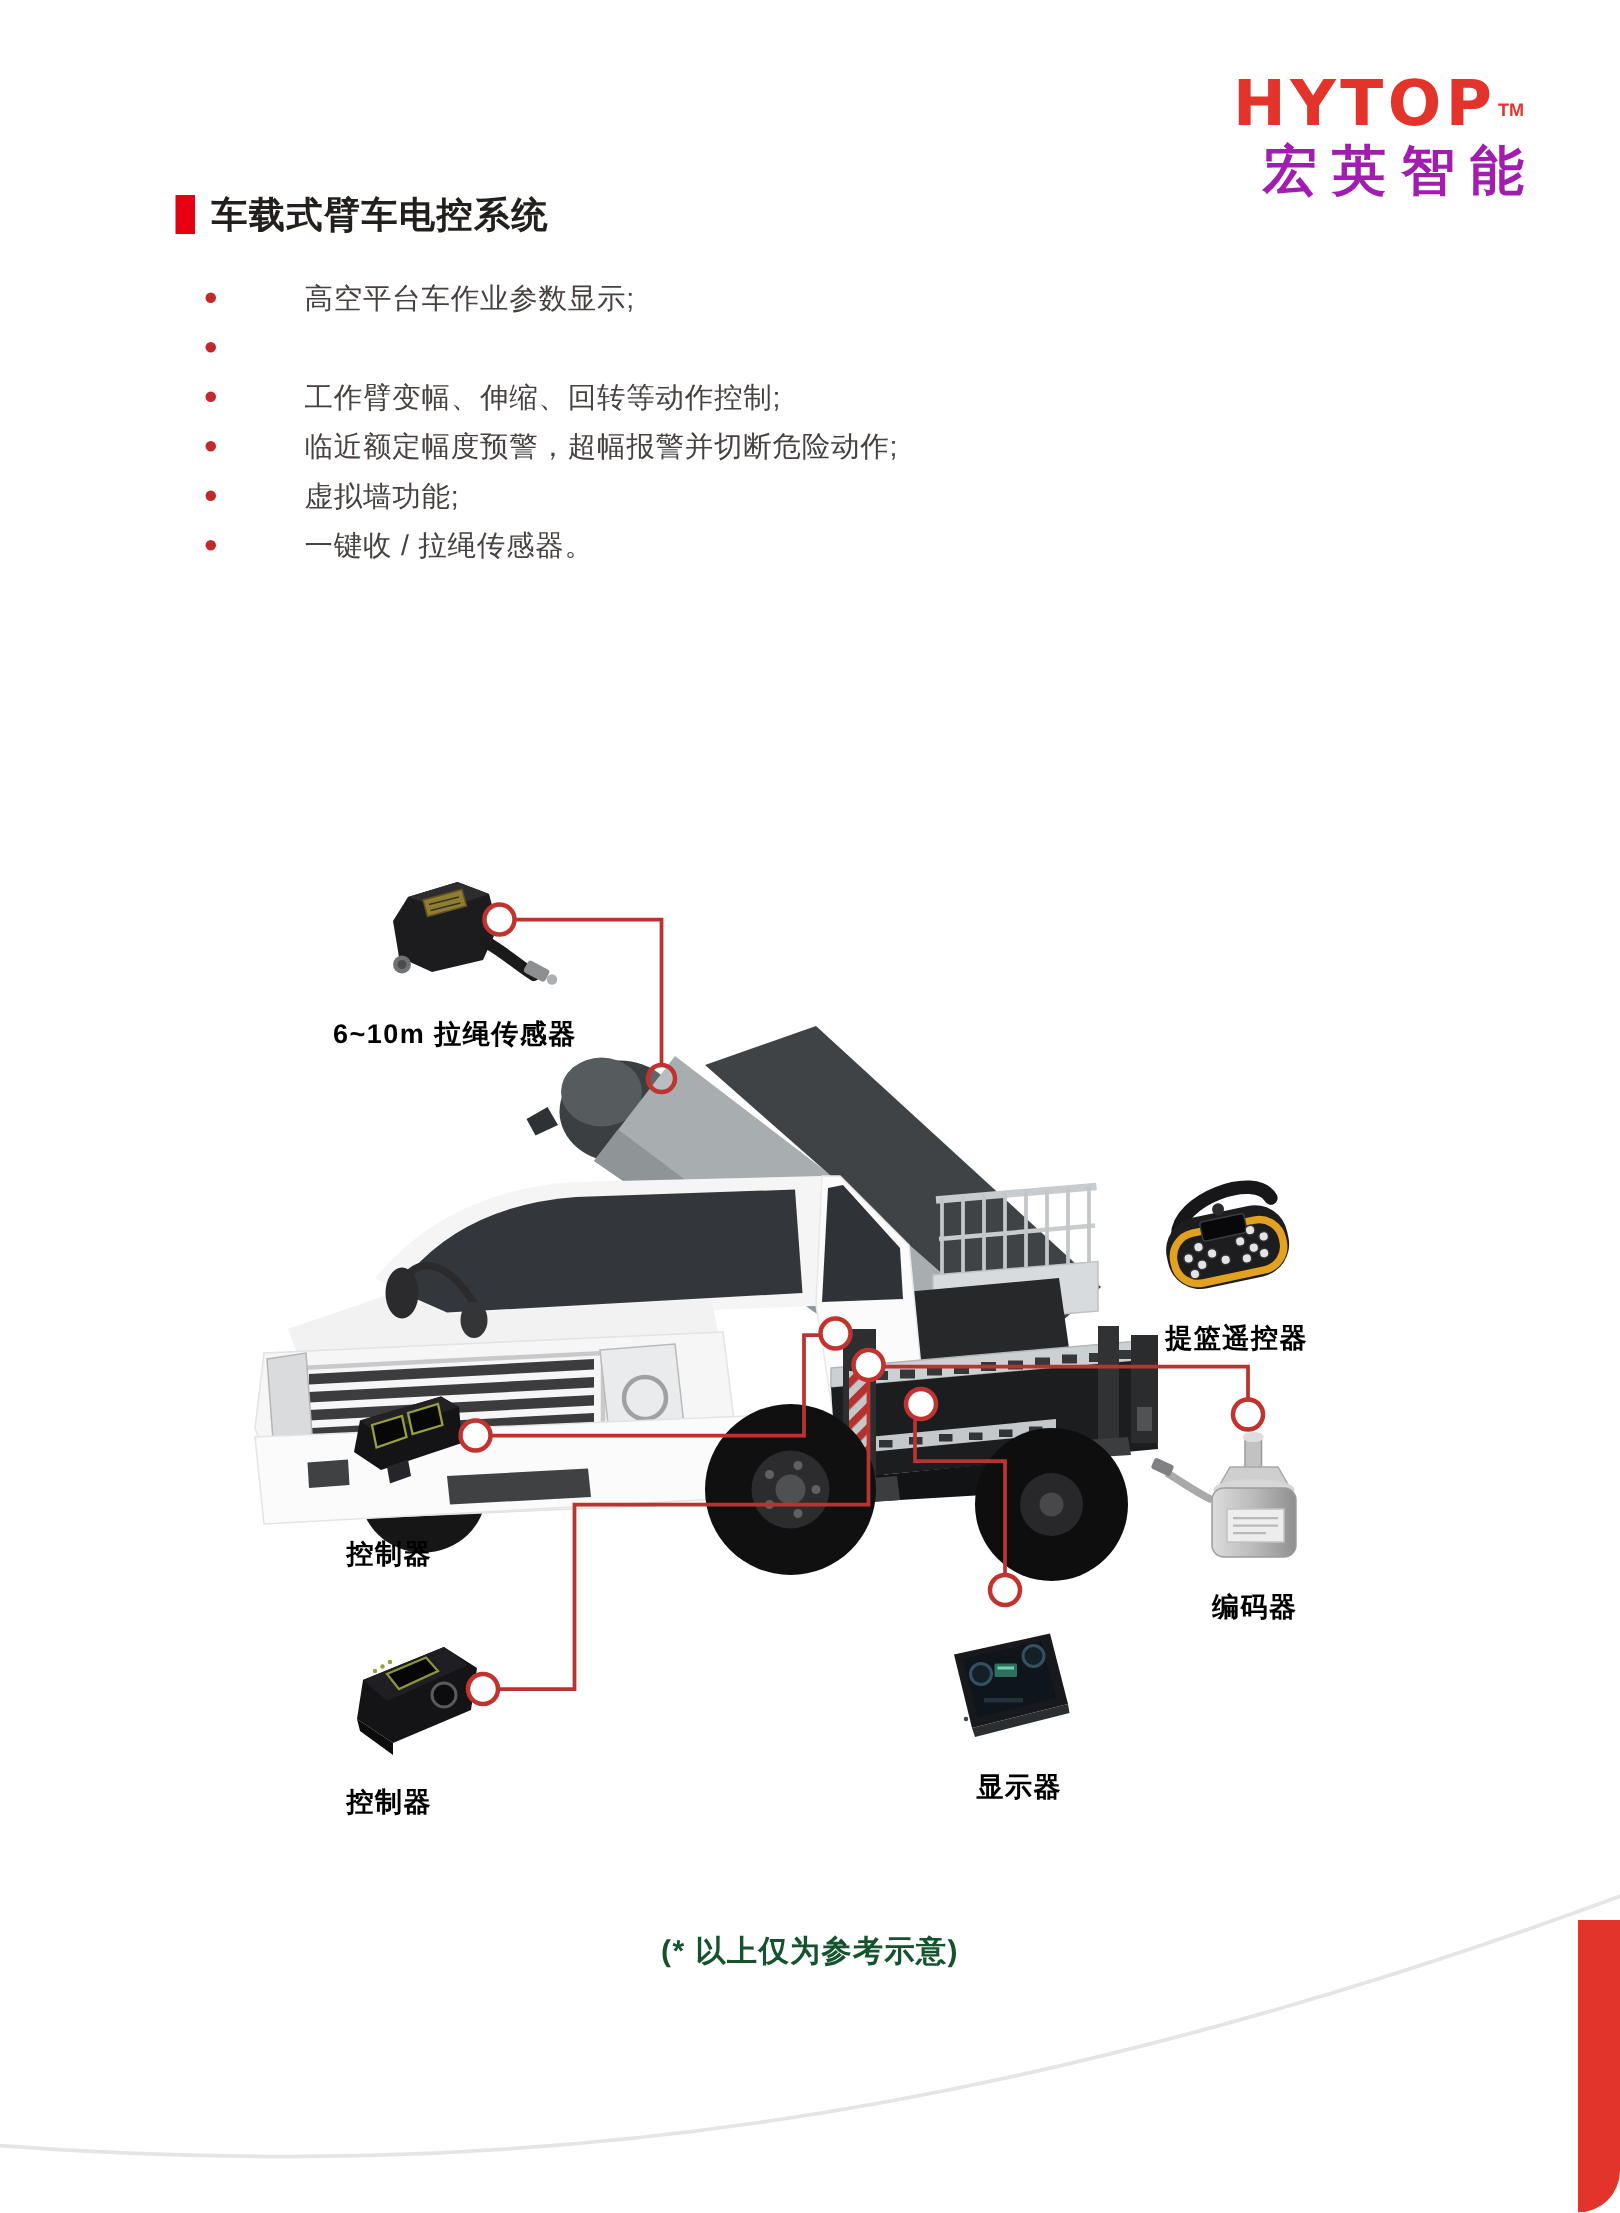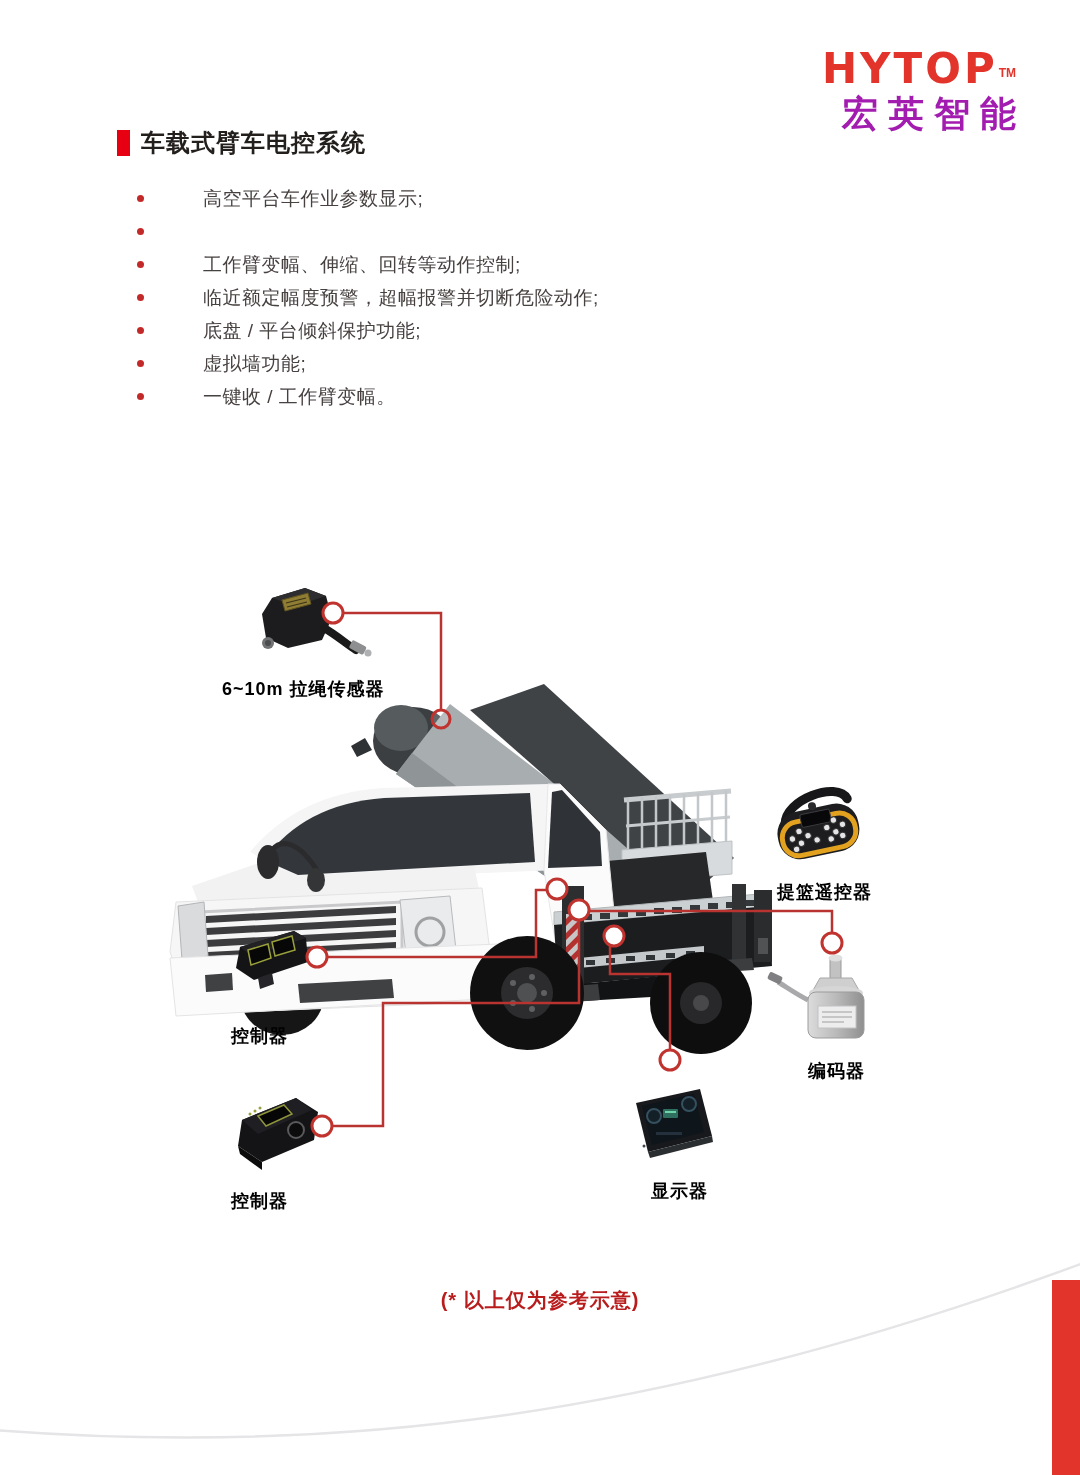--- a/index.html
+++ b/index.html
@@ -1,17 +1,17 @@
 <!DOCTYPE html>
 <html><head>
 <meta charset="utf-8">
 <style>
   html,body{margin:0;padding:0;background:#ffffff;}
   .page{position:relative;width:1080px;height:1475px;background:#ffffff;overflow:hidden;
-        font-family:"Liberation Sans","DejaVu Sans",sans-serif;}
+        font-family:"Liberation Sans","DejaVu Sans",sans-serif;border-radius:28px;}
 
   
   .logo{position:absolute;top:48px;right:64px;text-align:right;line-height:1;}
   .logo-brand{color:#e3342b;font-size:42px;font-weight:800;letter-spacing:3px;
               font-family:"DejaVu Sans","Liberation Sans",sans-serif;}
   .logo-tm{color:#e3342b;font-size:12px;font-weight:700;vertical-align:super;margin-left:1px;}
   .logo-sub{color:#a21caf;font-size:36px;font-weight:700;letter-spacing:10px;margin-top:6px;margin-right:-10px;}
 
   
   .section-title{position:absolute;left:117px;top:127px;display:flex;align-items:center;}
@@ -28,21 +28,21 @@
   .diagram-label{position:absolute;color:#000000;font-size:18px;font-weight:700;letter-spacing:1px;white-space:nowrap;}
   .lbl-rope{left:222px;top:677px;}
   .lbl-remote{left:777px;top:880px;}
   .lbl-controller-top{left:231px;top:1024px;}
   .lbl-encoder{left:808px;top:1059px;}
   .lbl-controller-bottom{left:231px;top:1189px;}
   .lbl-display{left:651px;top:1179px;}
 
   
   .footnote{position:absolute;left:0;top:1287px;width:1080px;text-align:center;
-            color:#b91c1c;font-size:20px;font-weight:700;letter-spacing:1px;}
+            color:#14532d;font-size:20px;font-weight:700;letter-spacing:1px;}
 
   
   .red-strip{position:absolute;right:0;top:1280px;width:28px;height:195px;background:#e3342b;}
 </style>
 </head>
 <body>
 
 <div class="page">
 
   <div class="logo">
@@ -68,29 +68,25 @@
     <li>
         <span class="dot"></span>
         <span>工作臂变幅、伸缩、回转等动作控制;</span>
       </li>
     <li>
         <span class="dot"></span>
         <span>临近额定幅度预警，超幅报警并切断危险动作;</span>
       </li>
     <li>
         <span class="dot"></span>
-        <span>底盘 / 平台倾斜保护功能;</span>
-      </li>
-    <li>
-        <span class="dot"></span>
         <span>虚拟墙功能;</span>
       </li>
     <li>
         <span class="dot"></span>
-        <span>一键收 / 工作臂变幅。</span>
+        <span>一键收 / 拉绳传感器。</span>
       </li>
   </ul>
 
   <svg class="diagram-svg" viewBox="0 0 1080 1475">
     <defs>
       <pattern id="hz" width="10" height="10" patternUnits="userSpaceOnUse" patternTransform="rotate(45)">
         <rect width="10" height="10" fill="#d8d8d8"></rect>
         <rect width="5" height="10" fill="#c23230"></rect>
       </pattern>
       <linearGradient id="enc" x1="0" y1="0" x2="1" y2="0">

